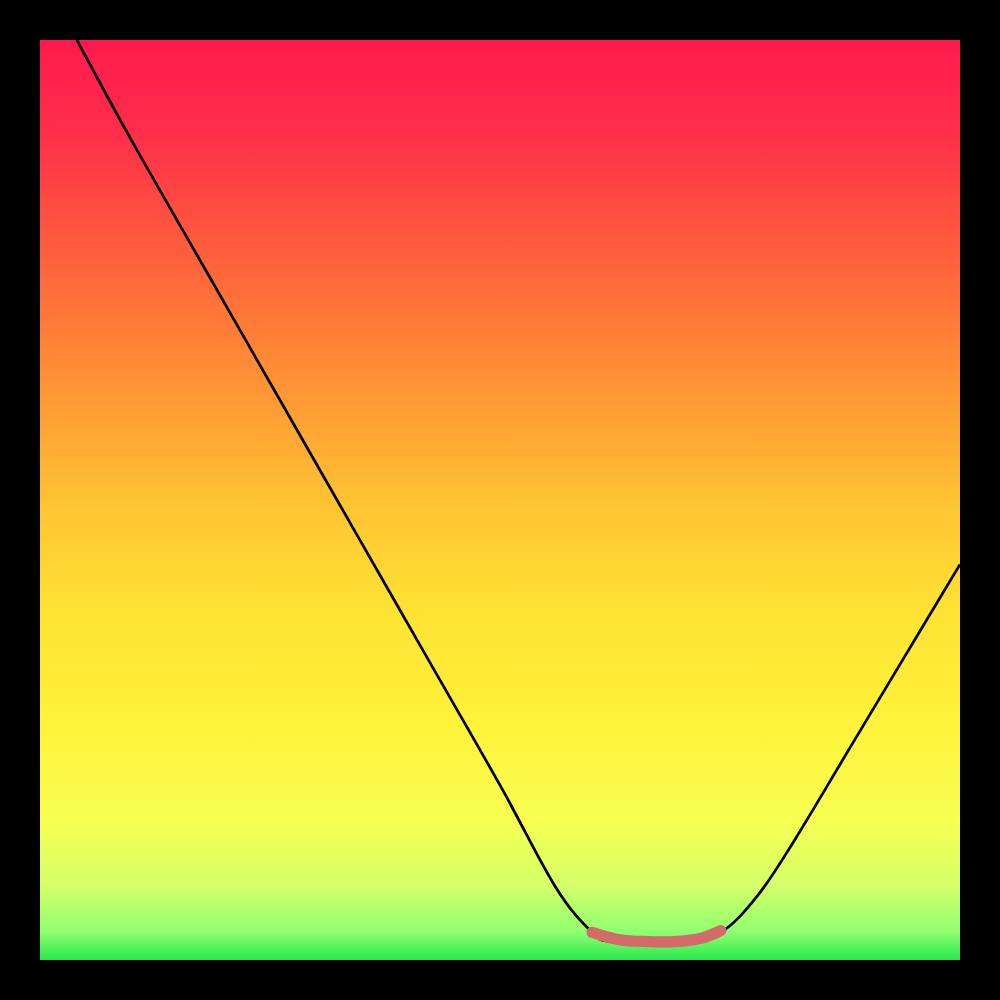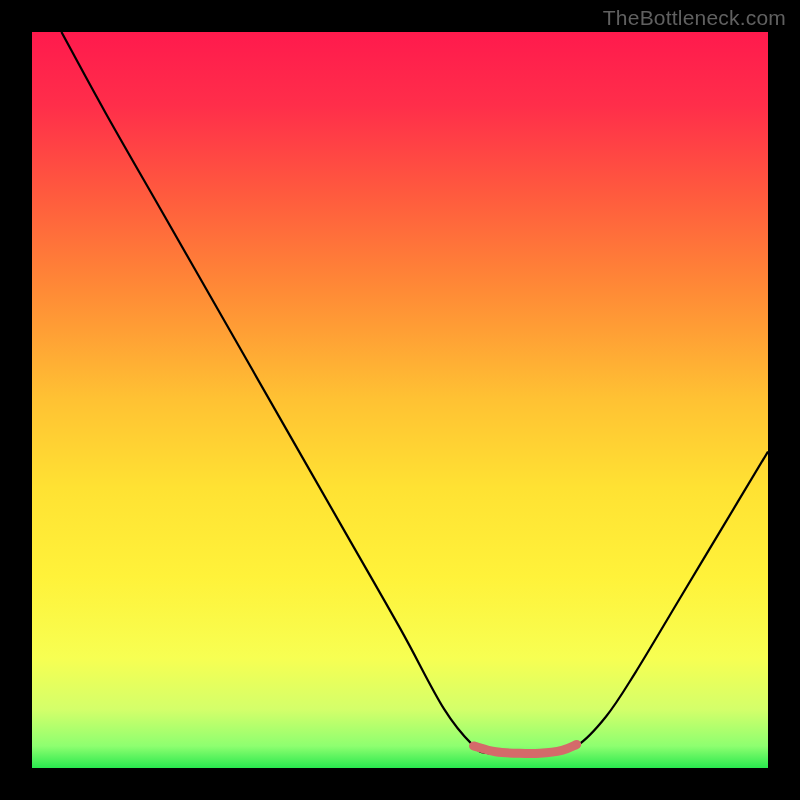--- a/index.html
+++ b/index.html
@@ -29,21 +29,20 @@
   svg {
     position: absolute;
     top: 0;
     left: 0;
   }
 </style>
 </head>
 <body>
 
 <div class="stage">
-  <div class="watermark">TheBottleneck.com</div>
   <svg id="chart-svg" width="800" height="800" viewBox="0 0 800 800">
     <defs>
       <linearGradient id="bg-grad" x1="0" y1="0" x2="0" y2="1">
           <stop offset="0%" stop-color="#ff1a4d"></stop>
           <stop offset="10%" stop-color="#ff2e4a"></stop>
           <stop offset="22%" stop-color="#ff5a3e"></stop>
           <stop offset="35%" stop-color="#ff8a36"></stop>
           <stop offset="50%" stop-color="#ffc233"></stop>
           <stop offset="62%" stop-color="#ffe233"></stop>
           <stop offset="74%" stop-color="#fff23a"></stop>

